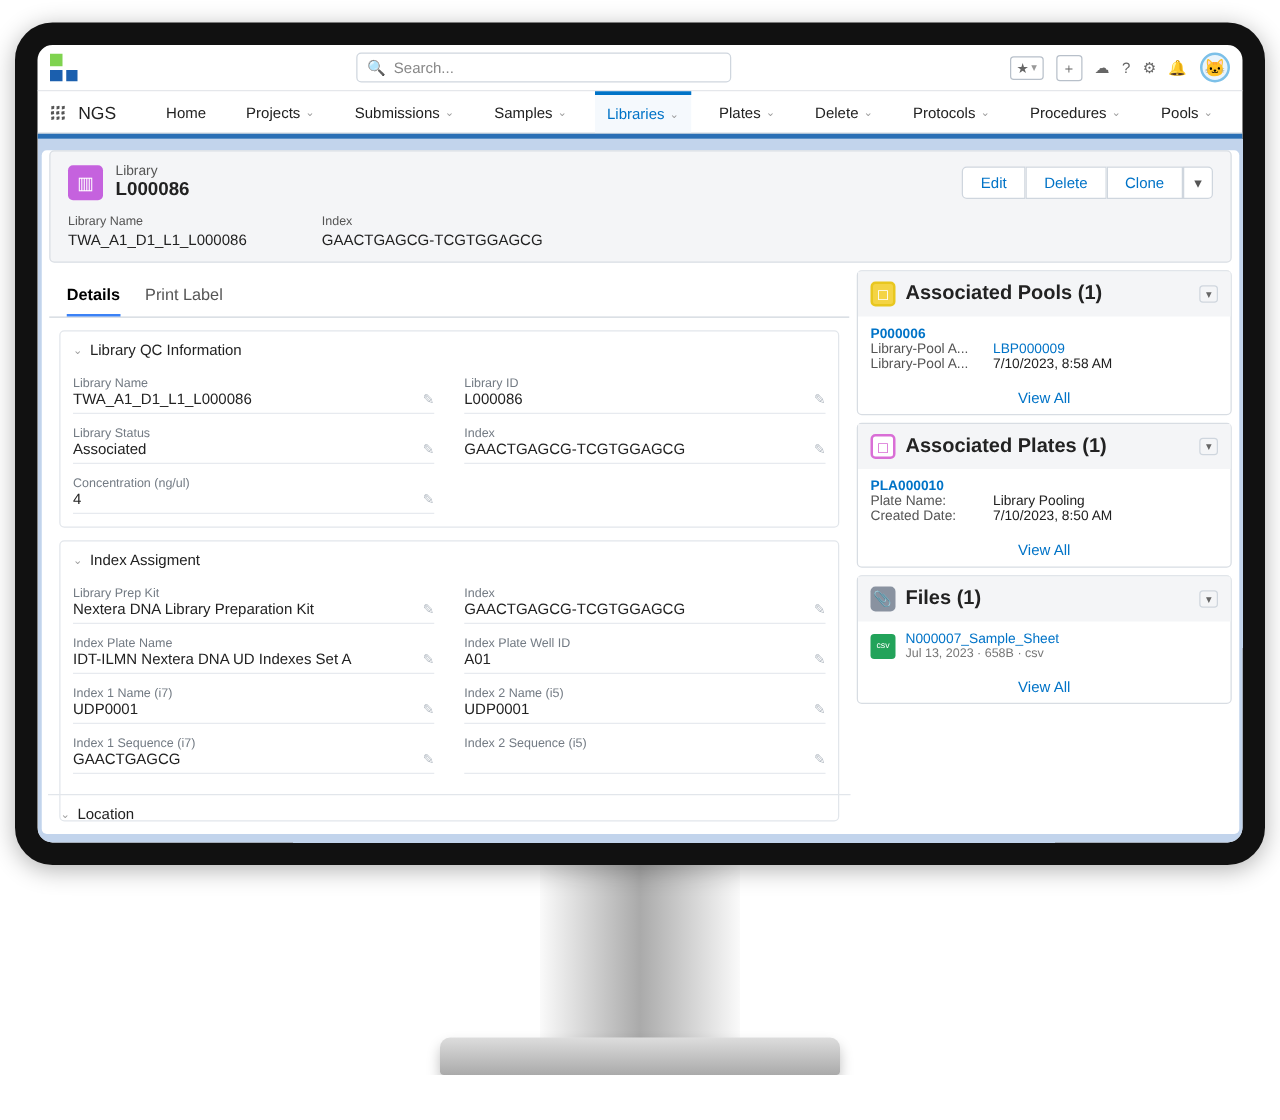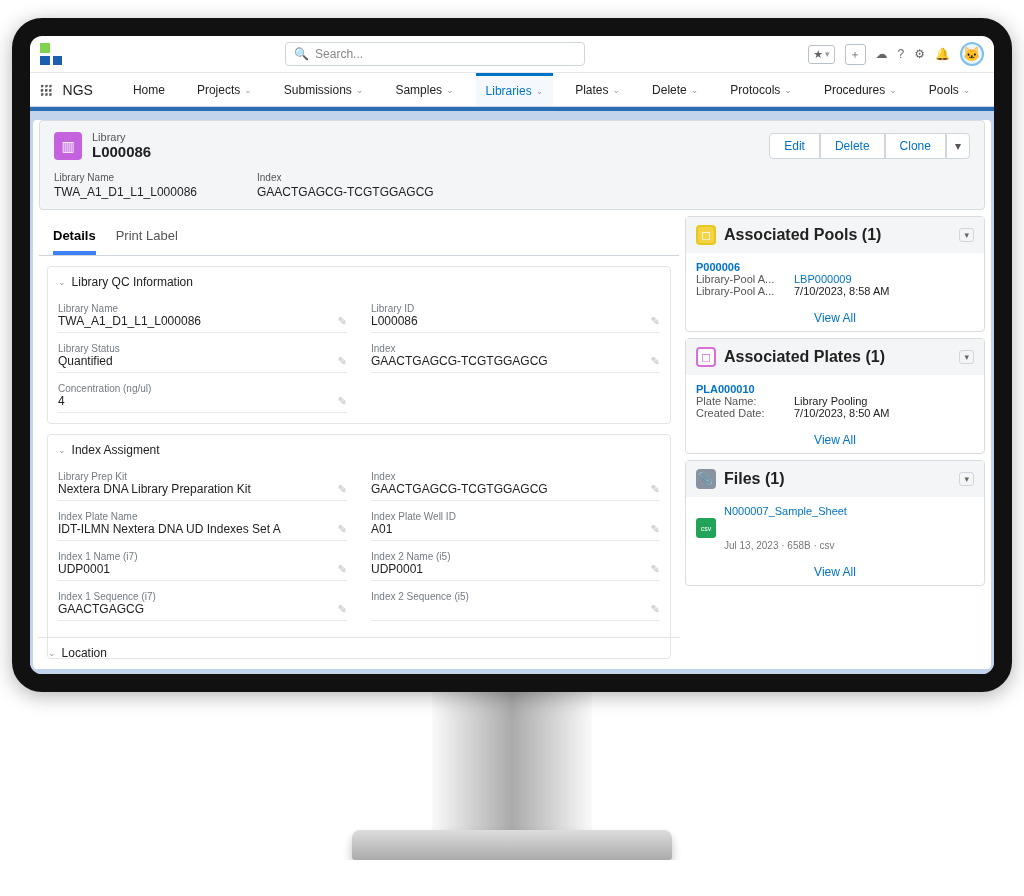--- a/index.html
+++ b/index.html
@@ -47,21 +47,21 @@
 .header-fields { display:flex; gap:60px; margin-top:12px;}
 .hf-label { font-size:10px; color:#555; margin-bottom:2px;}
 .hf-value { font-size:12px;}
 
 .body-row { display:flex; gap:6px; margin:0 6px 8px 6px;}
 .main-col { flex:1; min-width:0; }
 .side-col { width:300px; display:flex; flex-direction:column; gap:6px;}
 
 .tabs { display:flex; gap:20px; border-bottom:1px solid #d0d6dd; padding:0 14px; margin-top:4px;}
 .tab { padding:8px 0; font-size:13px; color:#555; cursor:pointer;}
-.tab.active { color:#000; font-weight:700; border-bottom:4px solid #3b82f6;}
+.tab.active { color:#000; font-weight:700; border-bottom:2px solid #3b82f6;}
 
 .section { margin:10px 8px; border:1px solid #e2e6eb; border-radius:4px; }
 .sec-head { padding:8px 10px; font-size:12px; display:flex; align-items:center; gap:6px;}
 .sec-body { padding:4px 10px 10px 10px; display:grid; grid-template-columns:1fr 1fr; gap:8px 24px;}
 .field { border-bottom:1px solid #e7eaef; padding:2px 0 4px 0; position:relative;}
 .field .fl { font-size:10px; color:#737b84;}
 .field .fv { font-size:12px; padding-right:18px;}
 .field .edit-pencil { position:absolute; right:0; bottom:4px; color:#b5bcc4; font-size:11px;}
 .full-row { grid-column:1/3; padding:8px 10px; border-top:1px solid #e2e6eb; display:flex; align-items:center; gap:6px; margin:6px -10px -10px -10px;}
 
@@ -69,21 +69,21 @@
 .panel-head { background:#f4f5f7; padding:8px 10px; display:flex; align-items:center; gap:8px; }
 .panel-head .ico { width:20px; height:20px; border-radius:4px; display:flex; align-items:center; justify-content:center; color:#fff; font-size:12px;}
 .panel-head .title { font-weight:700; font-size:16px;}
 .panel-head .dd { margin-left:auto; border:1px solid #cfd6de; border-radius:3px; padding:1px 4px; font-size:9px; color:#666;}
 .panel-body { padding:8px 10px; font-size:11px;}
 .link { color:#0073c7; cursor:pointer;}
 .kvrow { display:flex; gap:8px;}
 .kvrow .k { width:90px; color:#555;}
 .view-all { text-align:center; padding:6px; font-size:12px;}
 .csv-ico { width:20px; height:20px; background:#22a35a; border-radius:3px; color:#fff; font-size:7px; display:flex; align-items:center; justify-content:center;}
-.meta { color:#777; font-size:10px;margin-top:23px;}
+.meta { color:#777; font-size:10px;}
 </style>
 </head>
 <body>
 
 <div class="monitor-frame">
   <div class="monitor-bezel">
     <div class="camera"></div>
     <div class="app">
 
       <div class="top-bar">
@@ -213,21 +213,21 @@
                       <div class="fv">TWA_A1_D1_L1_L000086</div>
                       <span class="edit-pencil">✎</span>
                     </div>
                     <div class="field">
                       <div class="fl">Library ID</div>
                       <div class="fv">L000086</div>
                       <span class="edit-pencil">✎</span>
                     </div>
                     <div class="field">
                       <div class="fl">Library Status</div>
-                      <div class="fv">Quantified</div>
+                      <div class="fv">Associated</div>
                       <span class="edit-pencil">✎</span>
                     </div>
                     <div class="field">
                       <div class="fl">Index</div>
                       <div class="fv">GAACTGAGCG-TCGTGGAGCG</div>
                       <span class="edit-pencil">✎</span>
                     </div>
                     <div class="field">
                       <div class="fl">Concentration (ng/ul)</div>
                       <div class="fv">4</div>

